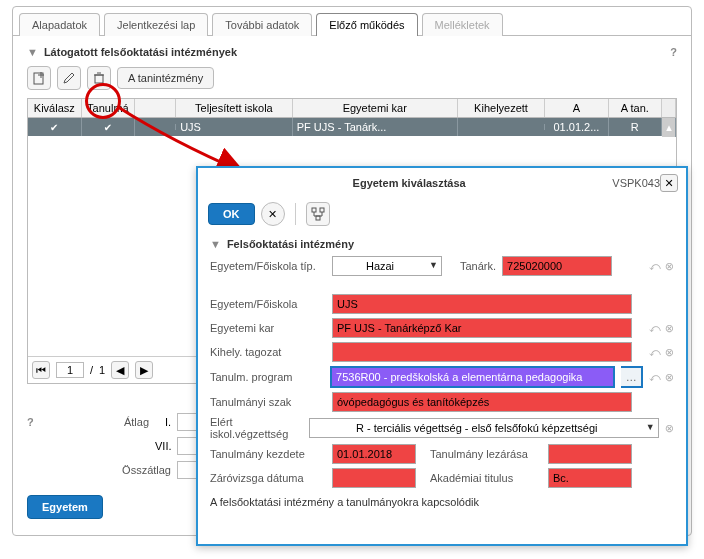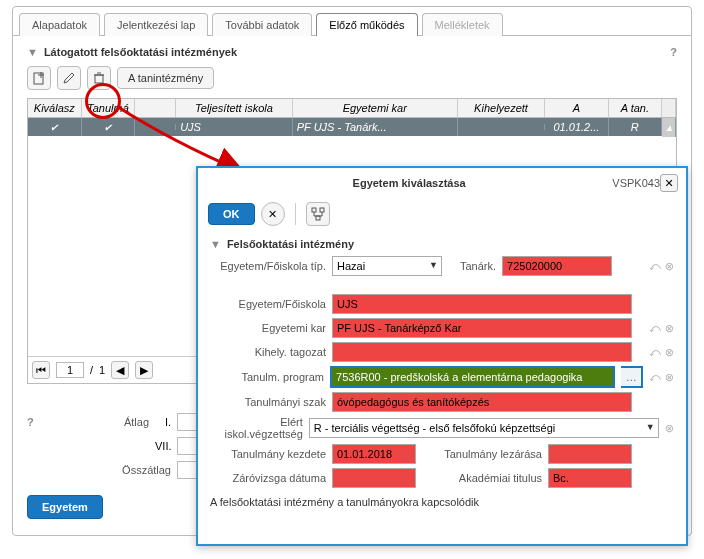--- a/index.html
+++ b/index.html
@@ -15,21 +15,21 @@
   .section { margin:10px 14px; }
   .sec-head { display:flex; align-items:center; gap:6px; font-weight:bold; color:#333;}
   .tri { color:#888;}
   .help { margin-left:auto; color:#888; font-weight:bold; cursor:pointer;}
   .toolbar { display:flex; align-items:center; gap:6px; margin:8px 0;}
   .icon-btn { width:24px; height:24px; border:1px solid #bbb; border-radius:4px; background:#f5f5f5; display:flex; align-items:center; justify-content:center; cursor:pointer;}
   .btn { border:1px solid #bbb; border-radius:4px; background:#f5f5f5; padding:4px 10px; cursor:pointer; color:#333;}
   
   .grid {border:1px solid #bbb;}
   .ghead { display:flex; background:#f3f3f3; border-bottom:1px solid #bbb;}
-  .gh, .gc { border-right:1px solid #ccc; padding:3px 4px; overflow:hidden; white-space:nowrap; text-align:center;font-style:italic;}
+  .gh, .gc { border-right:1px solid #ccc; padding:3px 4px; overflow:hidden; white-space:nowrap; text-align:center;}
   .grow { display:flex; background:#6a7a82; color:#fff; height:18px; align-items:center;}
   .grow .gc { border-right:1px solid #8a98a0;}
   .gw0{width:55px;} .gw1{width:55px;} .gw2{width:42px;} .gw3{width:120px;} .gw4{width:170px;} .gw5{width:90px;} .gw6{width:65px;} .gw7{width:55px;}
   .scrollcol{width:14px; background:#eee;}
   .check::before{content:"✔"; font-size:10px;}
   .gridbody{height:220px; background:#fff;}
   .gridfoot{display:flex; align-items:center; gap:6px; padding:4px; border-top:1px solid #ccc;}
   .pager-in{width:28px; height:16px; border:1px solid #bbb; text-align:center;}
   .arrow-btn{width:18px;height:18px;border:1px solid #bbb;background:#f5f5f5;display:flex;align-items:center;justify-content:center;border-radius:3px;}
   
@@ -48,29 +48,29 @@
   .dlg-title .t{flex:1; text-align:center; font-weight:bold; color:#333;}
   .dlg-title .code{color:#555; margin-right:0;}
   .dlg-close{width:18px;height:18px;border:1px solid #aaa;border-radius:3px;display:flex;align-items:center;justify-content:center;cursor:pointer;background:#f5f5f5;}
   .dlg-tool{display:flex; align-items:center; gap:6px; padding:4px 10px 8px;}
   .ok-btn{background:#1a78c2;color:#fff;border:1px solid #0e629f;border-radius:4px;padding:4px 14px;font-weight:bold;cursor:pointer;}
   .x-btn{width:24px;height:24px;border:1px solid #bbb;border-radius:50%;display:flex;align-items:center;justify-content:center;background:#f5f5f5;cursor:pointer;}
   .vline{width:1px;height:22px;background:#ccc;margin:0 4px;}
   .dlg-sec{margin:4px 12px;}
   .dlg-sec-head{display:flex;align-items:center;gap:6px;font-weight:bold;color:#333;margin-bottom:6px;}
   .frm-row{display:flex;align-items:center;gap:6px;margin:4px 0;}
-  .frm-row .lbl{text-align:right;color:#555;}
+  .frm-row .lbl{color:#555;}
   .lblw{width:116px;}
   .in, .sel{border:1px solid #aaa;height:20px;padding:0 4px;background:#ef4444;}
-  .sel{appearance:none;padding-right:18px;background:linear-gradient(#fff,#fff);}
+  .sel{appearance:none;padding-right:18px;background:linear-gradient(#fff,#fff);text-align:center;}
   .sel-wrap{position:relative;display:inline-block;}
   .sel-caret{position:absolute;right:4px;top:4px;pointer-events:none;font-size:9px;color:#333;}
   .side-icons{display:flex;gap:4px;margin-left:auto;color:#b0b0b0;}
   .side-icons span{cursor:pointer;}
-  .hl-input{border:2px solid #1a78c2;background:#4d7c0f;color:#fff;height:22px;padding:0 4px;width:290px;}
+  .hl-input{border:2px solid #1a78c2;background:#8b5cf6;color:#fff;height:22px;padding:0 4px;width:290px;}
   .hl-addon{border:2px solid #1a78c2;border-left:none;width:22px;height:22px;background:#eef3f7;display:inline-flex;align-items:center;justify-content:center;color:#666;}
   .note{font-weight:normal;color:#333;margin:8px 0 0 0;}
   .short{width:84px;}
   .w110{width:110px}.w300{width:300px}
 </style>
 </head>
 <body>
 
 <div class="outer">
   <div class="tabs">

